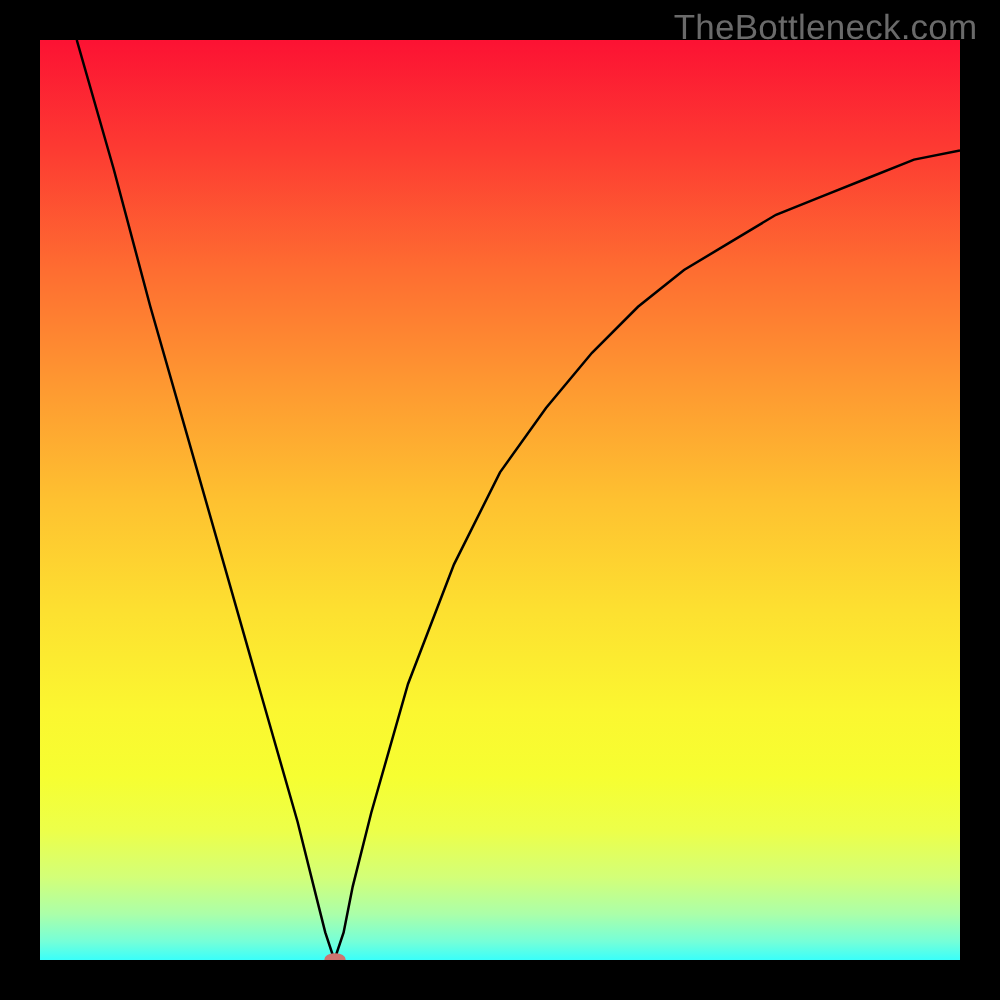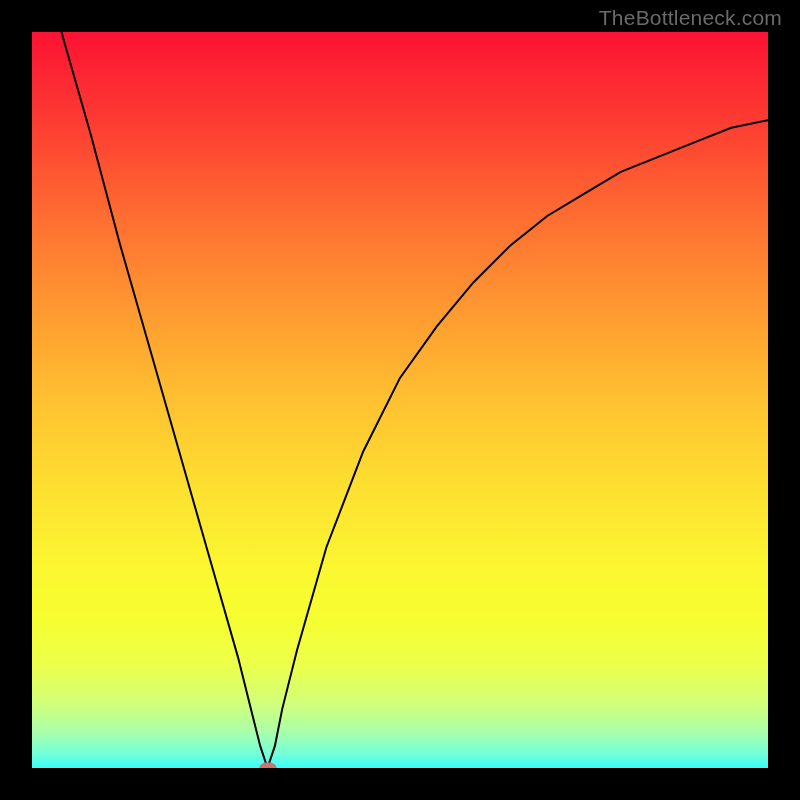--- a/index.html
+++ b/index.html
@@ -62,21 +62,21 @@
     height: 11px;
     border-radius: 8px / 5px;
     background: #cd7470;
     transform: translate(-50%, -50%);
   }
   .watermark {
     position: absolute;
     top: 6px;
     right: 18px;
     color: #6a6a6a;
-    font-size: 21px;
+    font-size: 28px;
     font-weight: 500;
     letter-spacing: 0.2px;
     user-select: none;
   }
 </style>
 </head>
 <body>
 
 <div class="chart-wrap">
 

